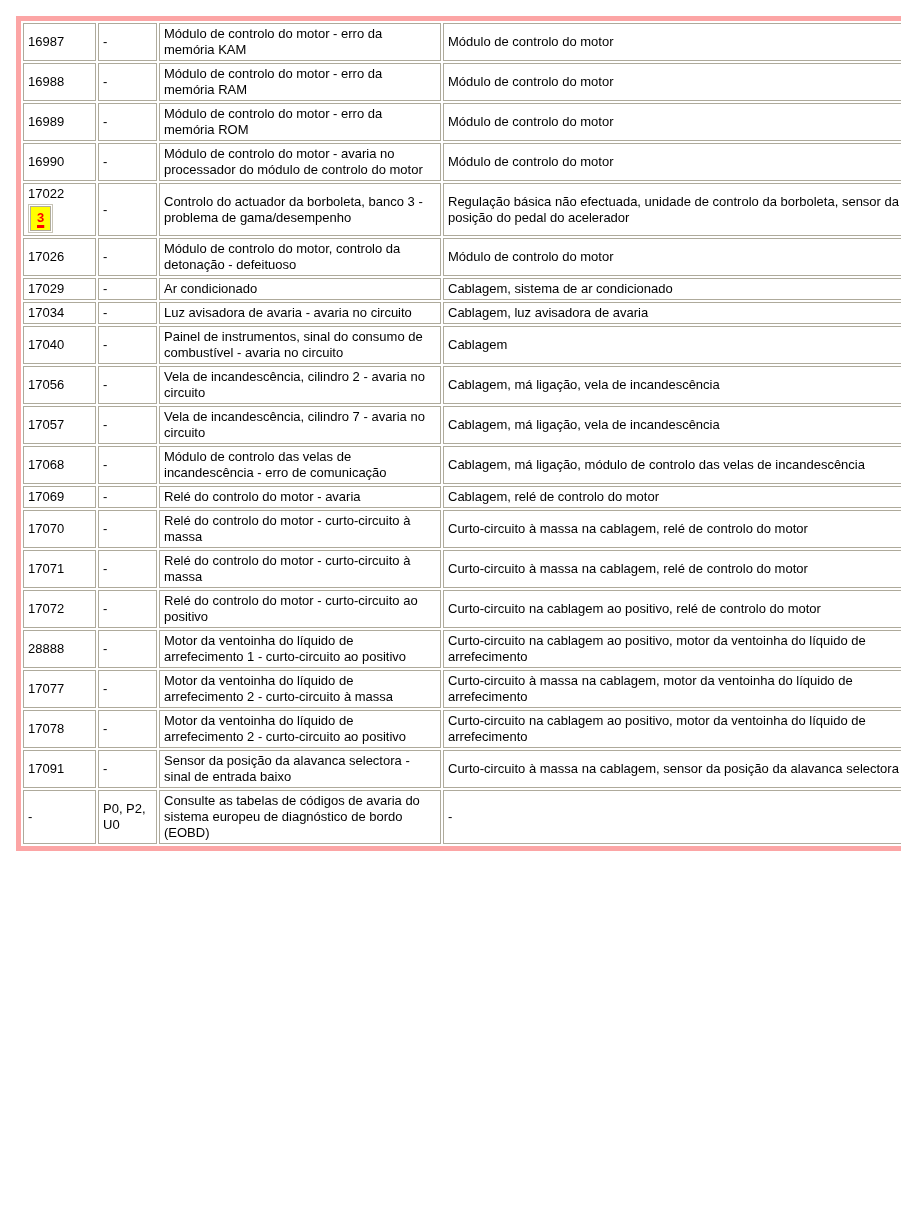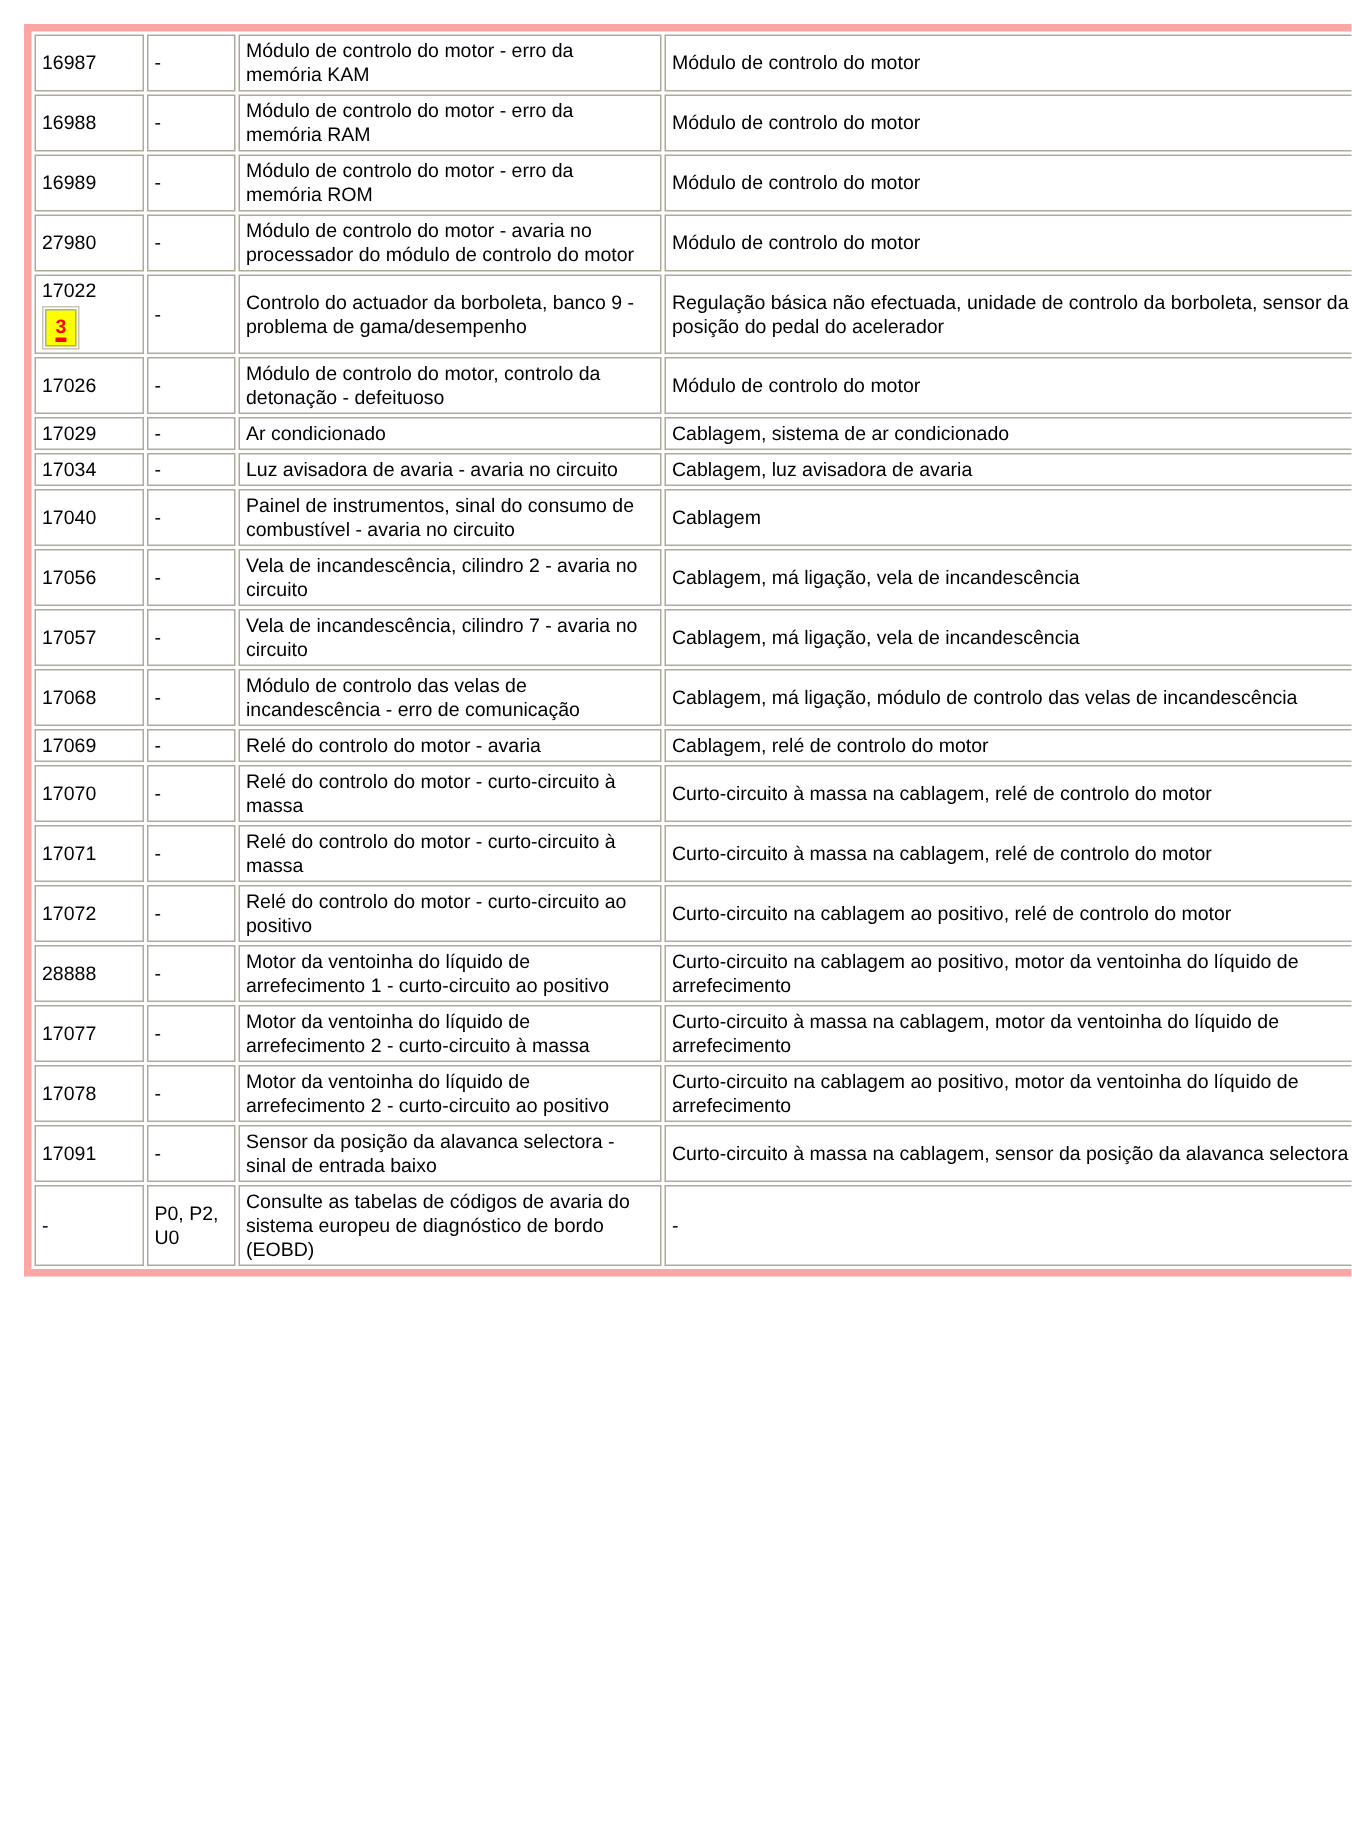--- a/index.html
+++ b/index.html
@@ -82,36 +82,36 @@
     <td class="code-cell">
       <div>16989</div>
 
     </td>
     <td class="eobd-cell">-</td>
     <td class="desc-cell">Módulo de controlo do motor - erro da memória ROM</td>
     <td class="cause-cell">Módulo de controlo do motor</td>
   </tr>
       <tr>
     <td class="code-cell">
-      <div>27980</div>
+      <div>16990</div>
 
     </td>
     <td class="eobd-cell">-</td>
     <td class="desc-cell">Módulo de controlo do motor - avaria no processador do módulo de controlo do motor</td>
     <td class="cause-cell">Módulo de controlo do motor</td>
   </tr>
       <tr>
     <td class="code-cell">
       <div>17022</div>
       <div class="note-wrap">
         <a class="note-link">3</a>
       </div>
     </td>
     <td class="eobd-cell">-</td>
-    <td class="desc-cell">Controlo do actuador da borboleta, banco 9 - problema de gama/desempenho</td>
+    <td class="desc-cell">Controlo do actuador da borboleta, banco 3 - problema de gama/desempenho</td>
     <td class="cause-cell">Regulação básica não efectuada, unidade de controlo da borboleta, sensor da posição do pedal do acelerador</td>
   </tr>
       <tr>
     <td class="code-cell">
       <div>17026</div>
 
     </td>
     <td class="eobd-cell">-</td>
     <td class="desc-cell">Módulo de controlo do motor, controlo da detonação - defeituoso</td>
     <td class="cause-cell">Módulo de controlo do motor</td>

